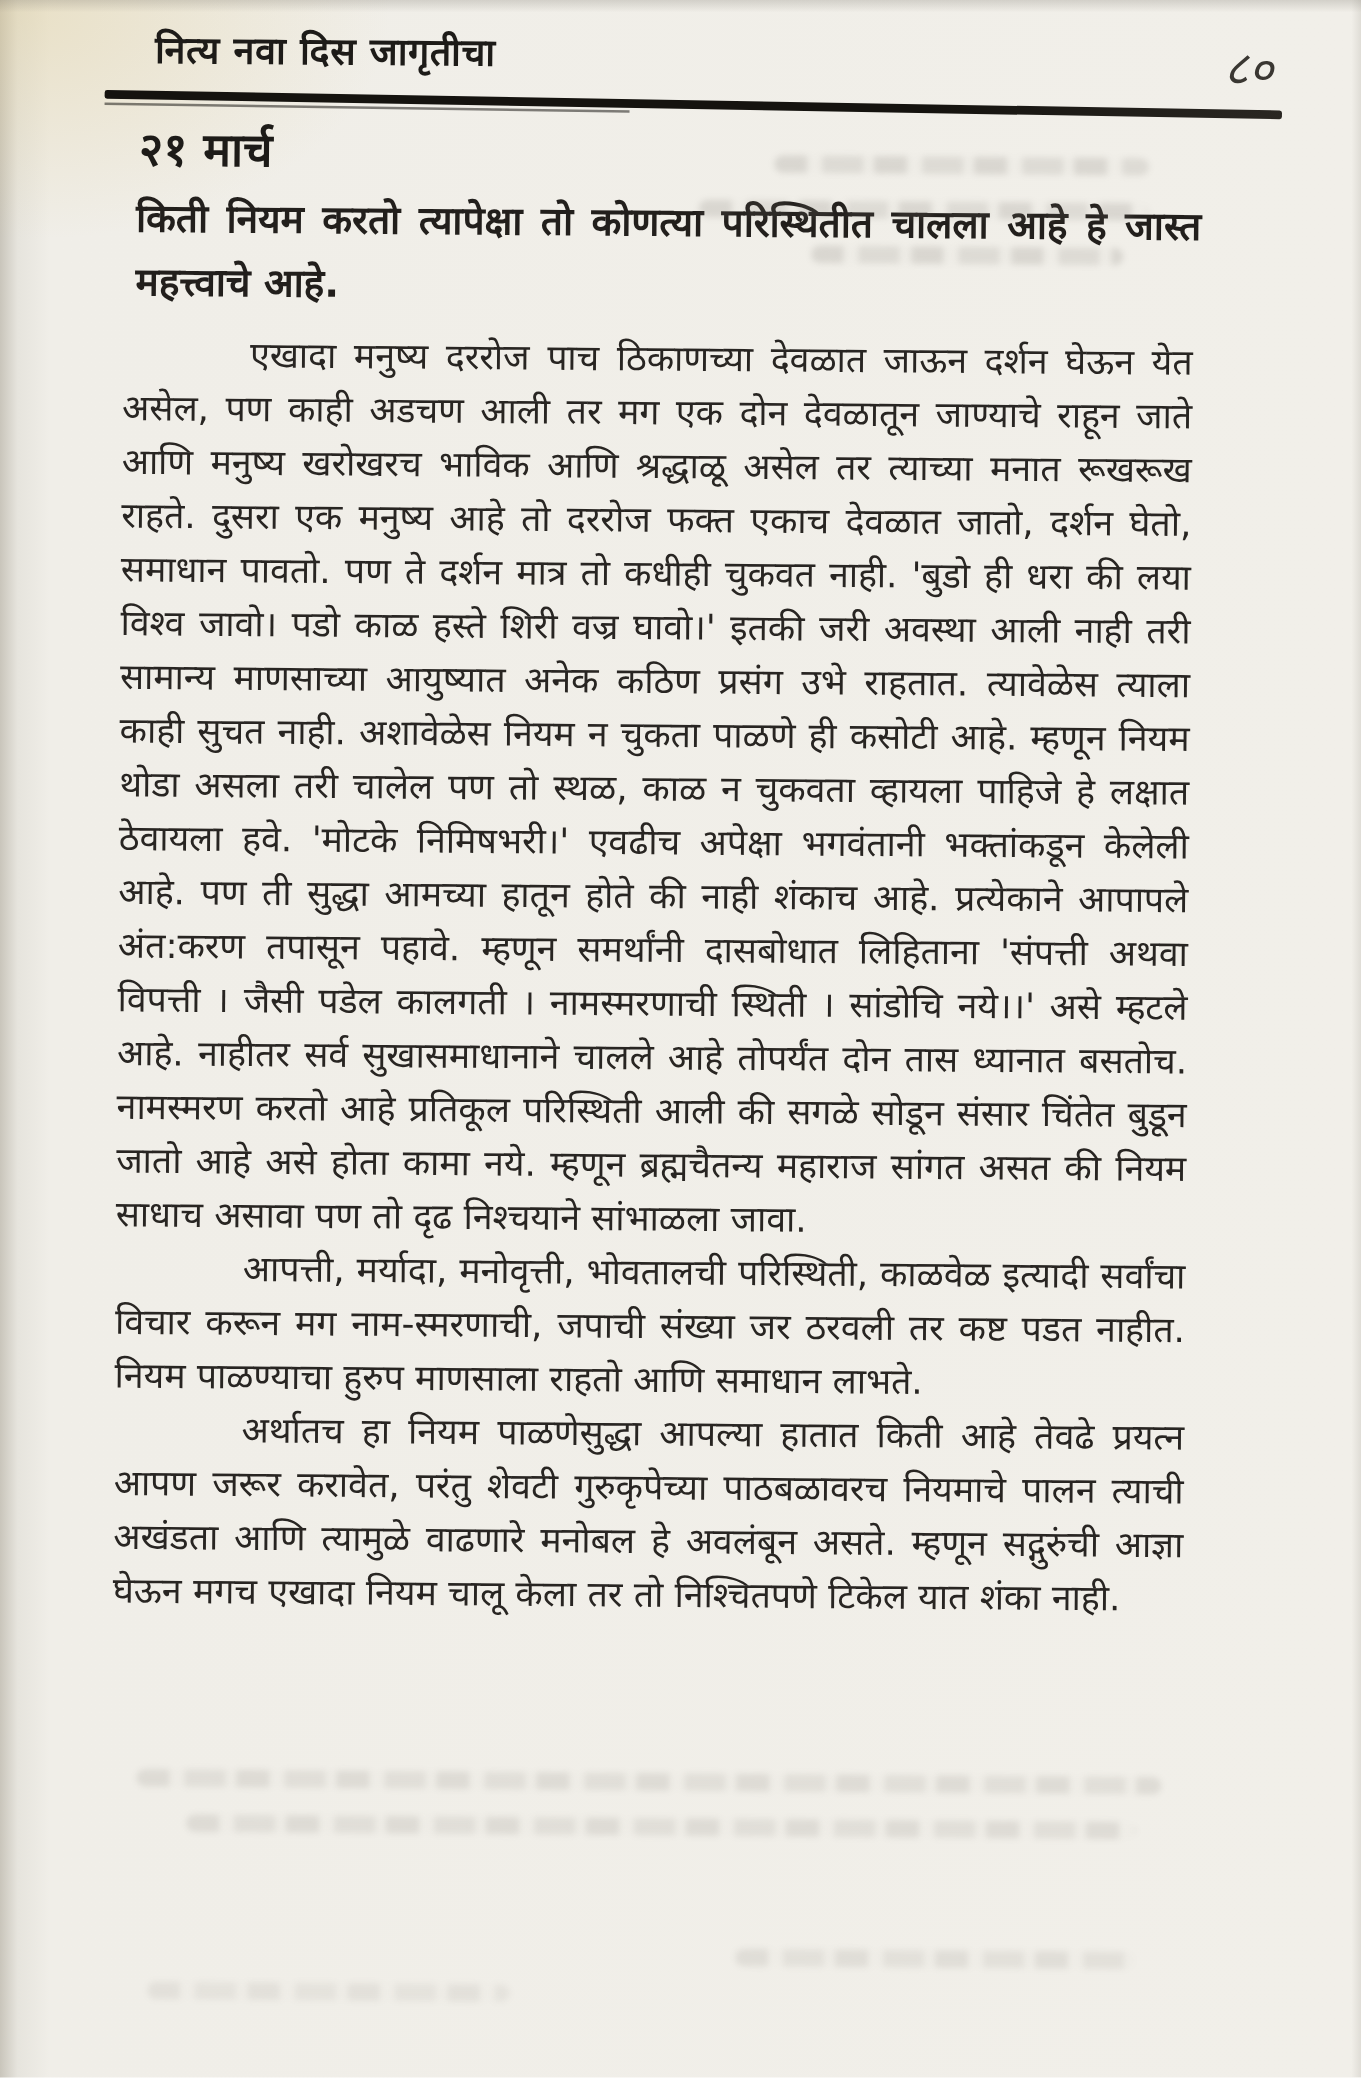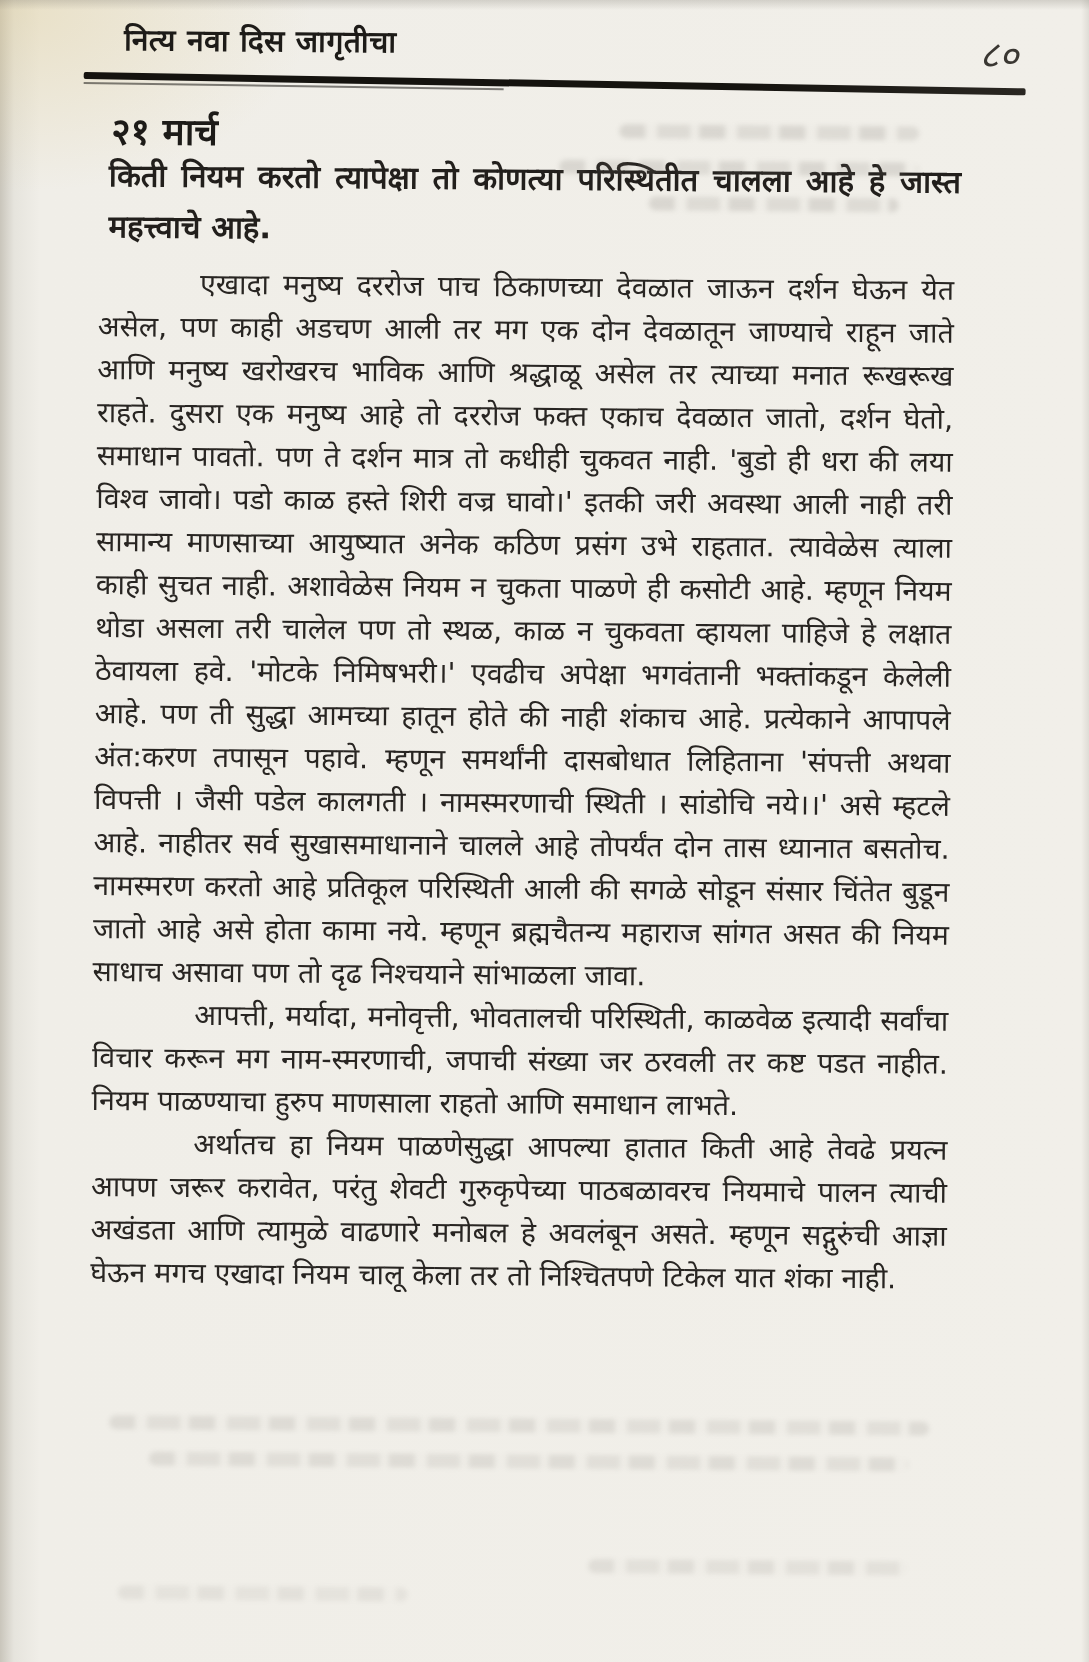--- a/index.html
+++ b/index.html
@@ -65,21 +65,20 @@
     background: rgba(30,28,24,0.55);
     transform: rotate(0.4deg);
     transform-origin: left center;
   }
   .date-heading {
     position: absolute;
     left: 112px; top: 92px;
     font-size: 37px;
     font-weight: bold;
     color: #1d1b18;
-    margin-top: 12px;
   }
   .lead {
     position: absolute;
     left: 110px; top: 150px;
     width: 852px;
     font-size: 31px;
     font-weight: bold;
     line-height: 51px;
     color: #221f1c;
     text-align: justify;

